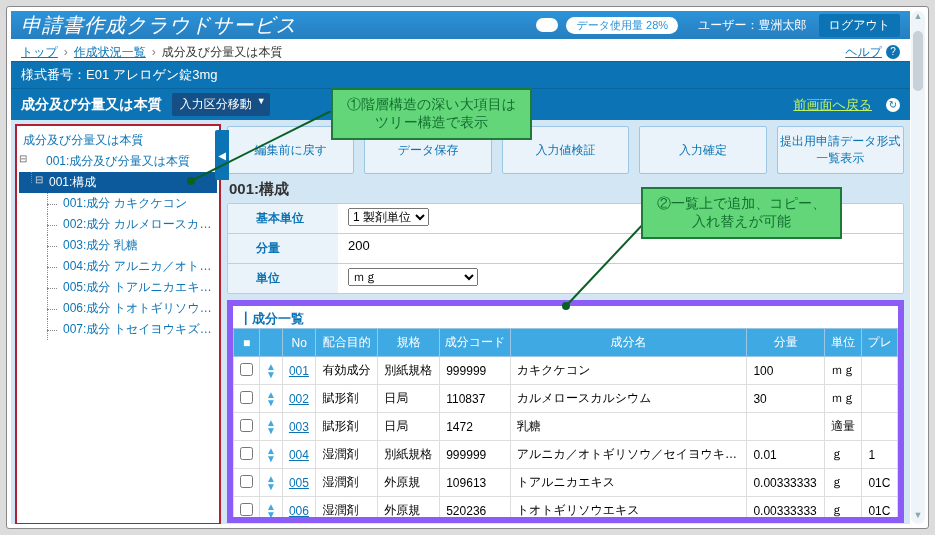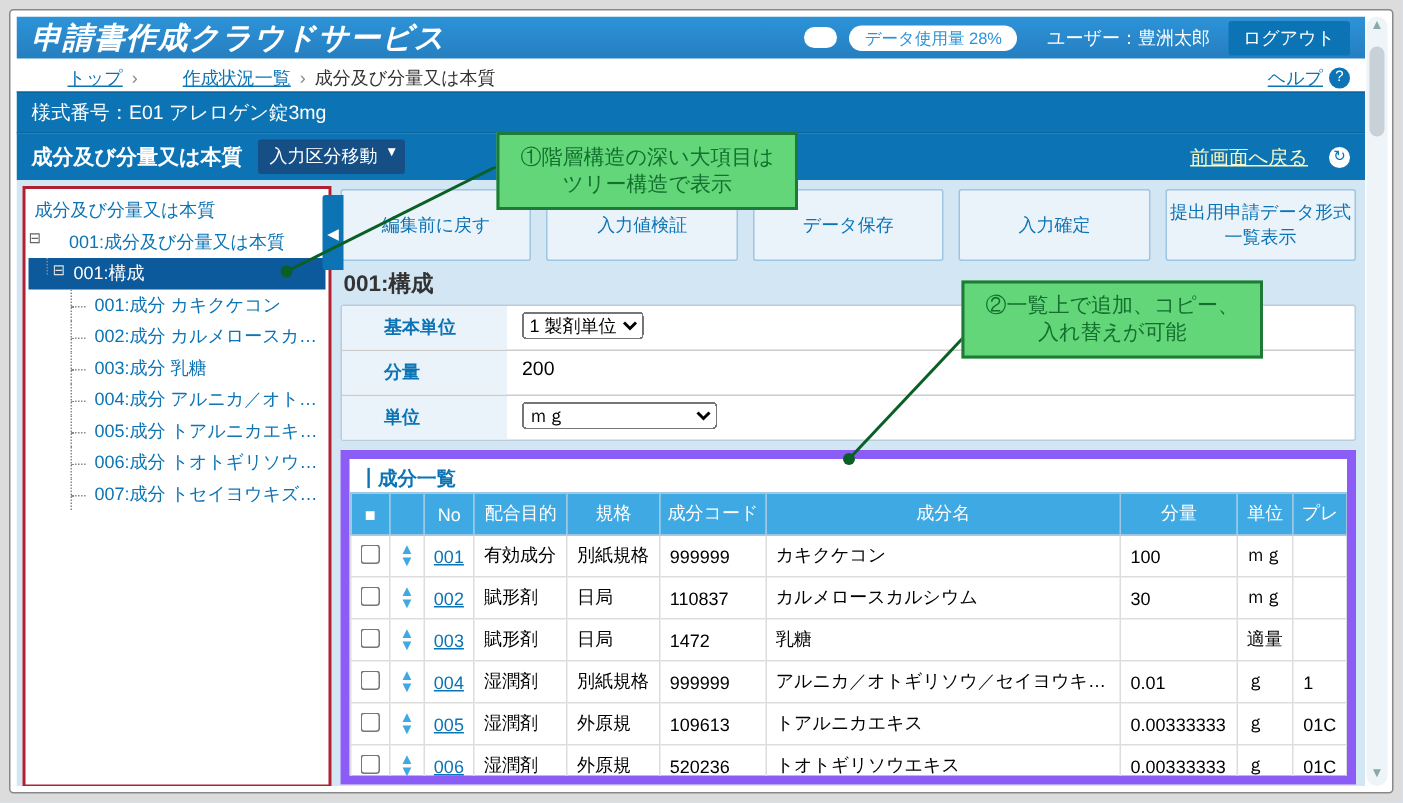--- a/index.html
+++ b/index.html
@@ -5,42 +5,42 @@
   * { box-sizing: border-box; margin: 0; padding: 0; font-family: "Meiryo", "MS PGothic", sans-serif; }
   body { background: #dcdcdc; width: 935px; height: 535px; overflow: hidden; position: relative; }
   .window { position: absolute; top: 6px; left: 6px; right: 6px; bottom: 6px; background: #fff; border: 1px solid #888; border-radius: 3px; overflow: hidden; }
   .content-area { position: absolute; top: 4px; left: 4px; right: 18px; bottom: 4px; overflow: hidden; }
   .vscroll { position: absolute; top: 4px; right: 3px; bottom: 4px; width: 14px; background: #eef4f8; border-radius: 7px; }
   .vscroll .thumb { position: absolute; left: 2px; right: 2px; top: 20px; height: 60px; background: #c8d0d8; border-radius: 5px; }
   .vscroll .arrow-up, .vscroll .arrow-down { position:absolute; left:0; right:0; height:14px; text-align:center; color:#8aa; font-size:9px; }
   .vscroll .arrow-up{top:0;} .vscroll .arrow-down{bottom:0;}
 
   .brandbar { height: 28px; background: linear-gradient(to bottom,#2d93d8,#257fc0); color:#fff; display:flex; align-items:center; padding:0 10px; font-size:12px; }
-  .brand-title { font-family: "Arial Black", sans-serif; font-style: italic; font-weight: 700; font-size: 20px; letter-spacing: 1px; flex: 0 0 auto; }
+  .brand-title { font-family: "Arial Black", sans-serif; font-style: italic; font-weight: 400; font-size: 20px; letter-spacing: 1px; flex: 0 0 auto; }
   .brand-spacer { flex:1; }
   .cloud-icon { width:22px; height:14px; background:#fff; border-radius:8px; margin-right:8px; position:relative; }
   .cloud-icon:before, .cloud-icon:after { content:""; position:absolute; background:#fff; border-radius:50%; }
   .usage-pill { background:#fff; color:#2d93d8; font-size:11px; padding:1px 10px; border-radius:9px; margin-right:20px; }
   .user-label { margin-right:12px; }
   .logout-btn { background:#0c74b5; color:#fff; padding:3px 10px; font-size:12px; border:none; border-radius:2px; }
 
   .breadcrumb-row { height:22px; font-size:12px; padding:4px 10px 0; color:#333; display:flex; align-items:center; }
-  .breadcrumb-row a { color:#0c74b5; text-decoration:underline;margin-left:24px; }
+  .breadcrumb-row a { color:#0c74b5; text-decoration:underline; }
   .breadcrumb-row .sep { margin:0 6px; color:#888; }
   .breadcrumb-row .flex { flex:1; }
   .breadcrumb-row .help { color:#0c74b5; }
   .help-q { display:inline-block; width:14px; height:14px; border-radius:50%; background:#0c74b5; color:#fff; font-size:10px; text-align:center; line-height:14px; margin-left:4px; }
 
   .form-no-bar { background:#0c74b5; color:#fff; font-size:13px; padding:4px 10px; border-top:1px solid #0a659f; border-bottom:1px solid #0a659f; }
   .title-bar { background:#0c74b5; color:#fff; font-size:14px; padding:4px 10px; display:flex; align-items:center; gap:10px; }
   .title-bar .title { font-weight:bold; }
   .section-dd { background:#154f86; color:#fff; border:none; padding:3px 18px 3px 8px; font-size:12px; border-radius:2px; position:relative; }
   .section-dd:after { content:"▼"; position:absolute; right:4px; font-size:9px; }
   .title-bar .flex { flex:1; }
-  .back-link { color:#fef9c3; text-decoration:underline; font-size:13px; }
+  .back-link { color:#bef264; text-decoration:underline; font-size:13px; }
   .back-arrow { display:inline-block; width:14px; height:14px; border-radius:50%; background:#fff; color:#0c74b5; text-align:center; font-size:10px; line-height:14px; margin-left:4px; }
 
   .workspace { display:flex; height: calc(100% - 28px - 22px - 26px - 28px); background:#d3e6f3; }
   .left-col { width:214px; padding:4px; position:relative; }
   .tree-box { background:#fff; border:2px solid #b02030; height:100%; font-size:12px; padding:4px 0; overflow:hidden; position:relative; }
   .tree-root, .tree-parent, .tree-sel, .tree-leaf { white-space:nowrap; padding:2px 4px 2px 6px; overflow:hidden; text-overflow:ellipsis; }
   .tree-root { color:#0c74b5; }
   .tree-parent { color:#0c74b5; padding-left:29px; position:relative; }
   .tree-parent:before { content:"⊟"; position:absolute; left:2px; color:#666; font-size:10px; }
   .tree-sel { background:#0c5a9c; color:#fff; padding-left:30px; margin:0 2px; position:relative; }
@@ -136,22 +136,22 @@
           <div class="tree-leaf">005:成分 トアルニカエキス（</div>
           <div class="tree-leaf">006:成分 トオトギリソウエキ</div>
           <div class="tree-leaf">007:成分 トセイヨウキズタエ</div>
         </div>
         <div class="collapse-tab">◀</div>
       </div>
 
       <div class="right-col">
         <div class="action-row">
           <button class="action-btn">編集前に戻す</button>
+          <button class="action-btn">データ保存</button>
           <button class="action-btn">入力値検証</button>
-          <button class="action-btn">データ保存</button>
           <button class="action-btn">入力確定</button>
           <button class="action-btn">提出用申請データ形式一覧表示</button>
         </div>
 
         <div class="section-label">001:構成</div>
 
         <div class="form-block">
           <div class="form-row">
             <div class="fl">基本単位</div>
             <div class="fv"><select><option>1 製剤単位</option></select></div>

